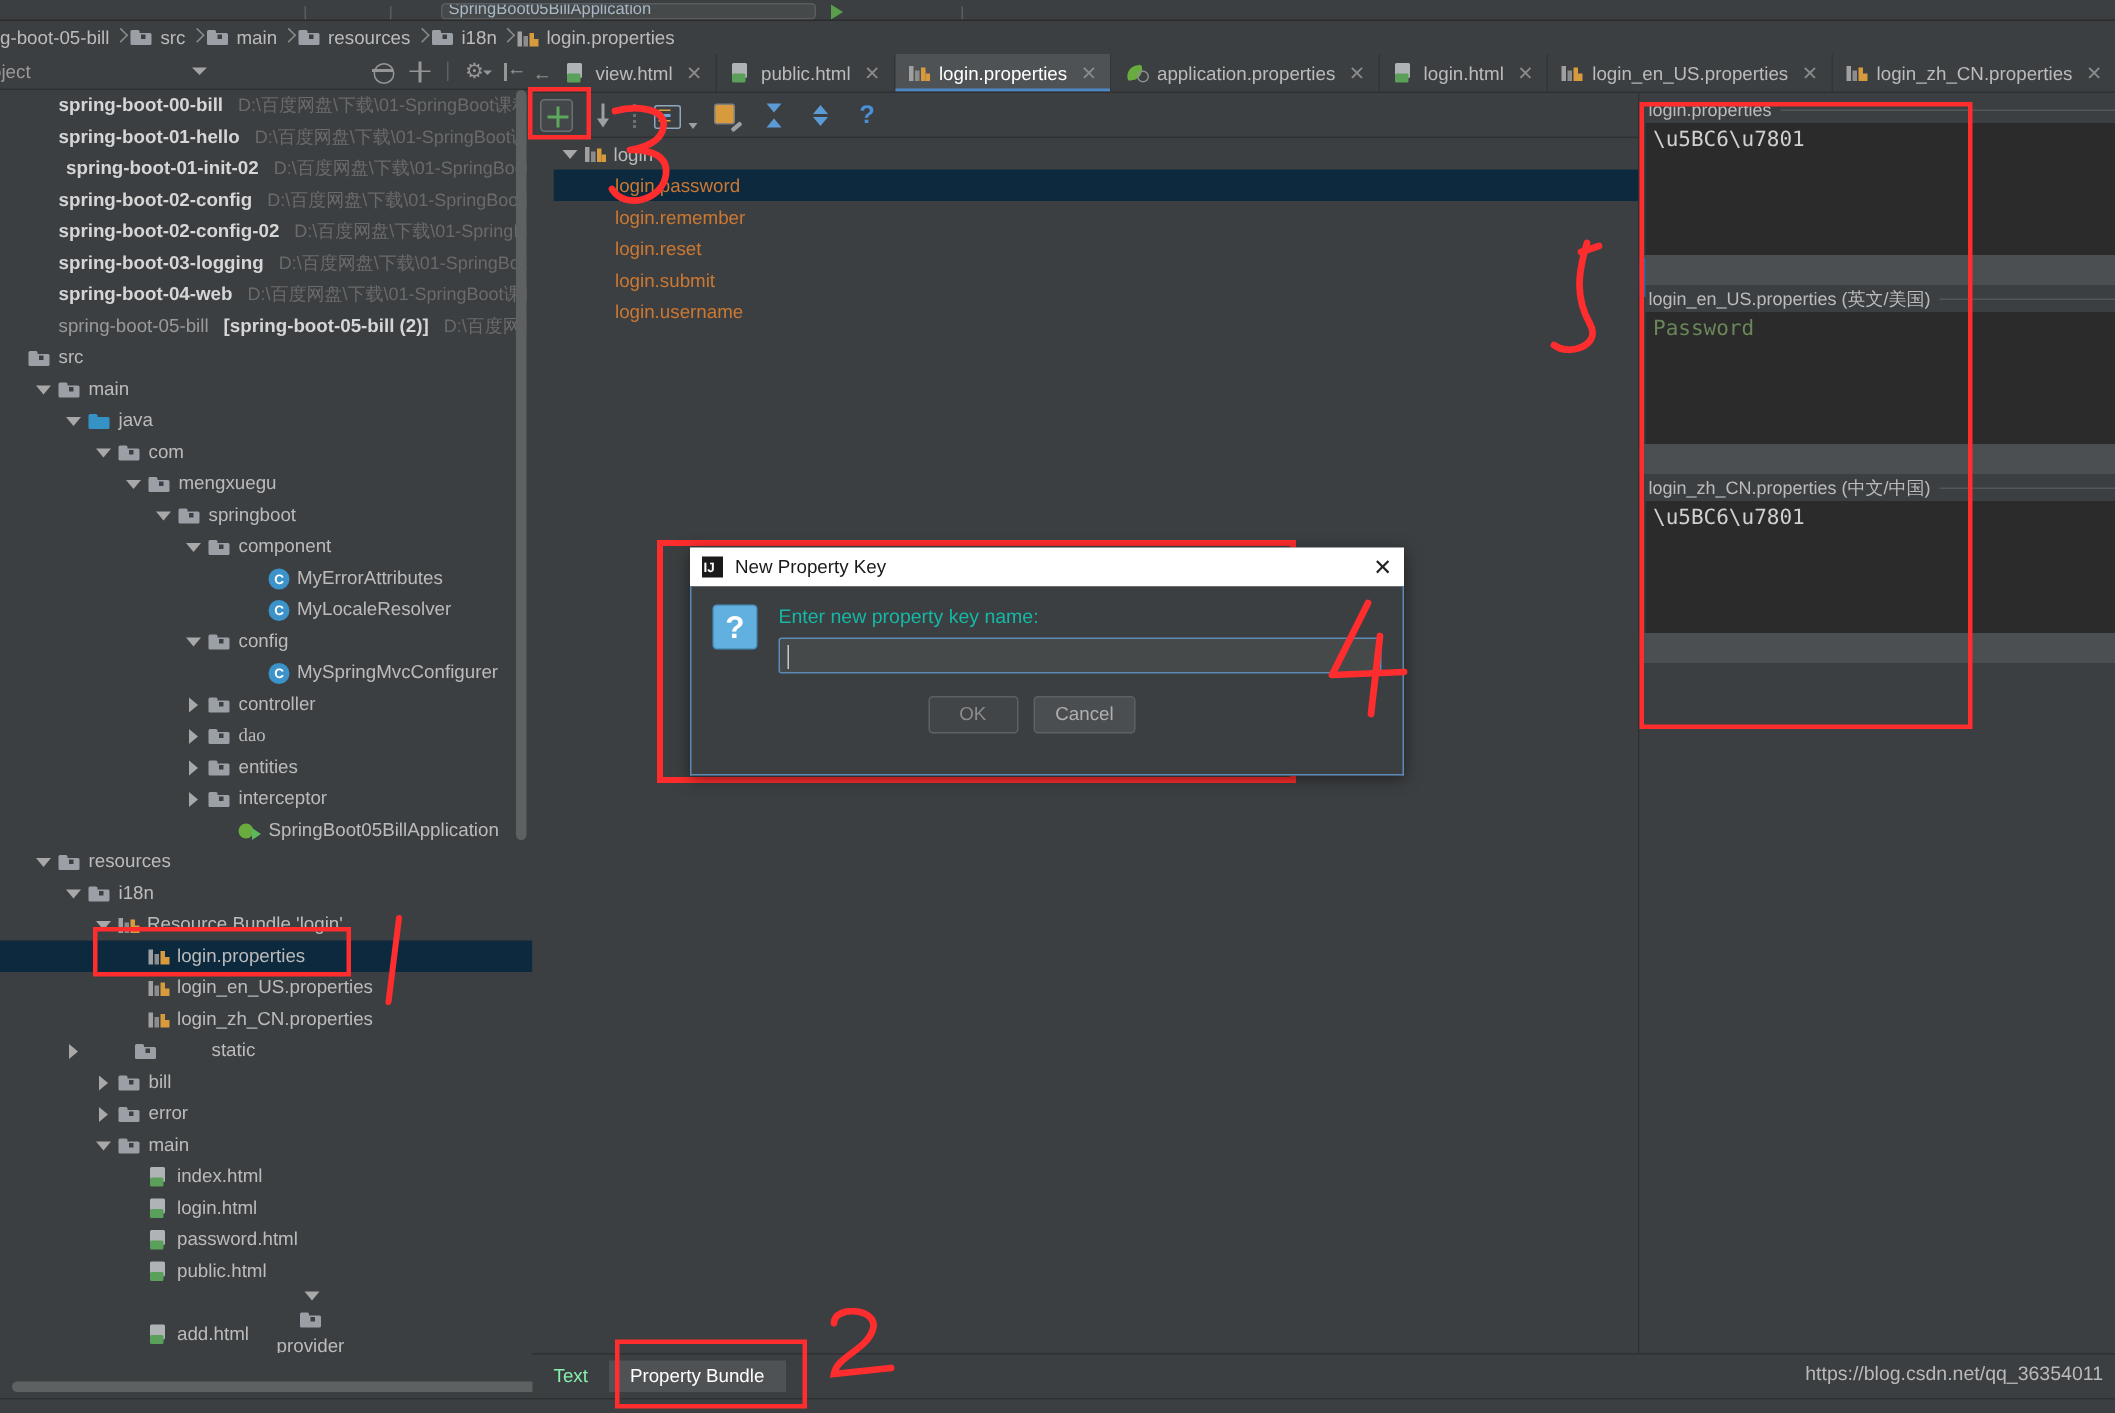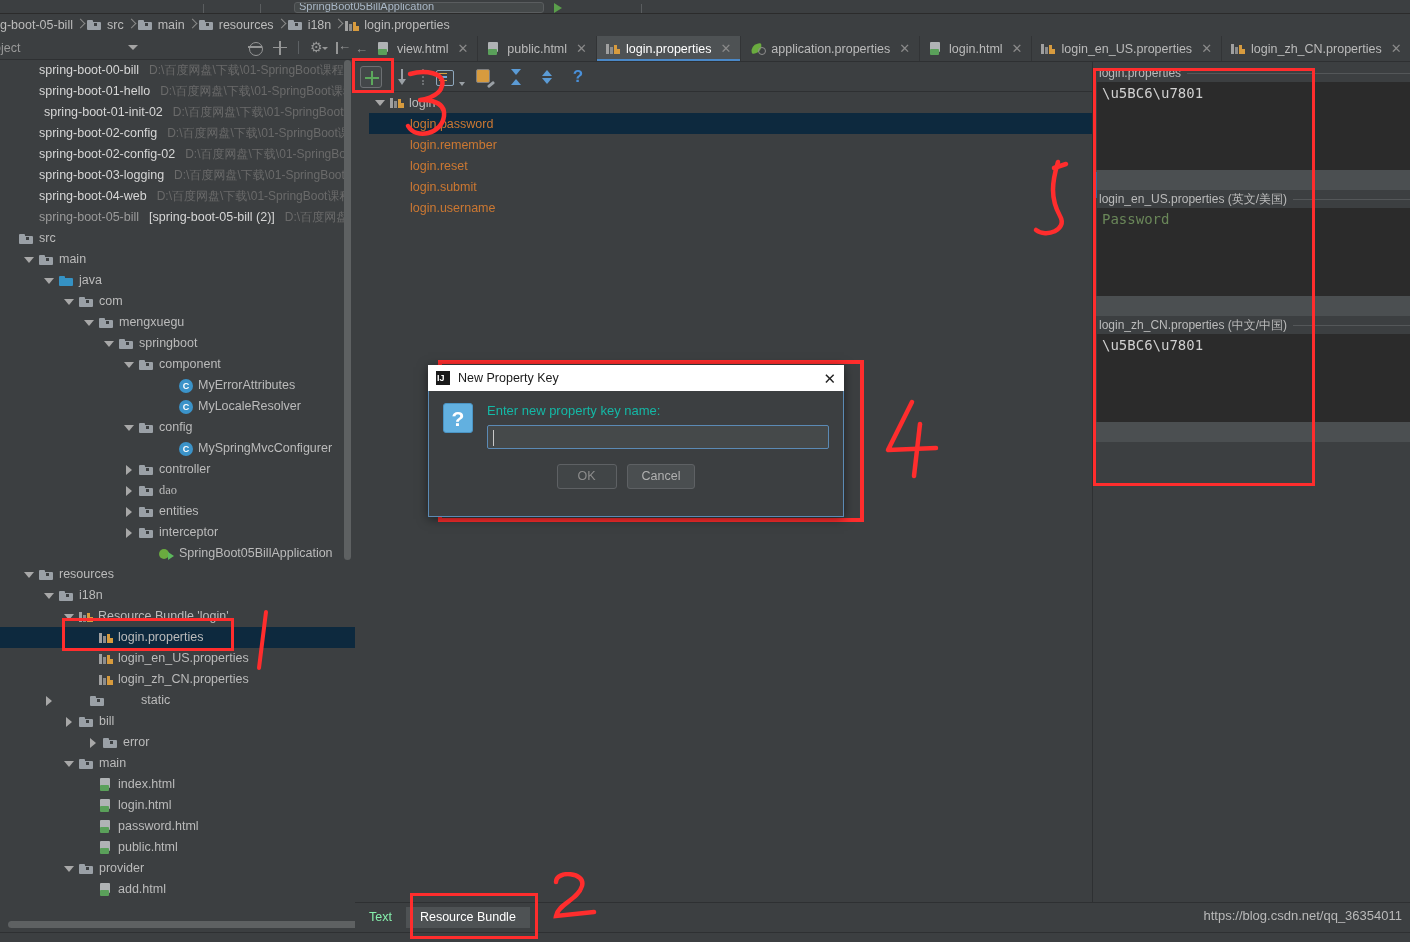--- a/index.html
+++ b/index.html
@@ -147,21 +147,21 @@
     position: absolute; left: 0; top: 60px; width: 355px; height: 862px;
     background: #3c3f41; overflow: hidden; font-size: 12.5px;
   }
   .row {
     height: 21px; display: flex; align-items: center; gap: 5px;
     white-space: nowrap; color: #bbbbbb; padding-right: 4px;
   }
   .row.sel { background: #0d293e; }
   .row .name { line-height: 1; }
   .row .path { color: #6a6a6a; font-size: 12px; margin-left: 5px; overflow: hidden; }
-  .row .name.bold { font-weight: normal; color: #d6d6d6; }
+  .row .name.bold { font-weight: bold; color: #d6d6d6; }
   .row .name.dim { color: #9a9a9a; }
   .arrow { width: 11px; height: 11px; position: relative; flex: 0 0 auto; }
   .arrow.down::after {
     content:""; position:absolute; left:1px; top:3px; width:0;height:0;
     border-left:5px solid transparent;border-right:5px solid transparent;border-top:6px solid #a8a8a8;
   }
   .arrow.right::after {
     content:""; position:absolute; left:3px; top:1px; width:0;height:0;
     border-top:5px solid transparent;border-bottom:5px solid transparent;border-left:6px solid #a8a8a8;
   }
@@ -287,21 +287,21 @@
   .left-caret {
     position:absolute; left:0px; top:110px; width:4px; height:26px; background:#2f6ba0;
   }
 
   
   .dialog-outline {
     position: absolute; left: 438px; top: 360px; width: 426px; height: 162px;
     border: 4px solid #ff2d2d;
   }
   .dialog {
-    position: absolute; left: 428px; top: 365px; width: 416px; height: 152px;
+    position: absolute; left: 460px; top: 365px; width: 476px; height: 152px;
     background: #3c3f41; box-shadow: 0 2px 10px rgba(0,0,0,.5);
     display: flex; flex-direction: column;
   }
   .dlg-title {
     height: 26px; background: #ffffff; display: flex; align-items: center;
     padding: 0 8px; gap: 8px; color: #1a1a1a; font-size: 12.5px;
   }
   .dlg-ij-icon {
     width: 14px; height: 14px; background: #1a1a1a; position: relative; flex:0 0 auto;
   }
@@ -662,21 +662,21 @@
         </span>
         <span class="name">static</span>
       </div>
       <div class="row" style="padding-left: 63px;">
         <span class="arrow right"></span>
         <span class="ico-folder">
           <span class="dot"></span>
         </span>
         <span class="name">bill</span>
       </div>
-      <div class="row" style="padding-left: 87px; text-align: center;">
+      <div class="row" style="padding-left: 63px; text-align: center;">
         <span class="arrow right"></span>
         <span class="ico-folder">
           <span class="dot"></span>
         </span>
         <span class="name">error</span>
       </div>
       <div class="row" style="padding-left: 63px;">
         <span class="arrow down"></span>
         <span class="ico-folder">
           <span class="dot"></span>
@@ -696,21 +696,21 @@
       <div class="row" style="padding-left: 83px;">
         <span class="arrow none"></span>
         <span class="ico-html"></span>
         <span class="name">password.html</span>
       </div>
       <div class="row" style="padding-left: 83px;">
         <span class="arrow none"></span>
         <span class="ico-html"></span>
         <span class="name">public.html</span>
       </div>
-      <div class="row" style="padding-left: 63px;">
+      <div class="row" style="padding-left: 63px; flex-direction: column;">
         <span class="arrow down"></span>
         <span class="ico-folder">
           <span class="dot"></span>
         </span>
         <span class="name">provider</span>
       </div>
       <div class="row" style="padding-left: 83px;">
         <span class="arrow none"></span>
         <span class="ico-html"></span>
         <span class="name">add.html</span>
@@ -849,21 +849,21 @@
         </div>
         <div class="veditor"><span class="txt-plain">\u5BC6\u7801</span></div>
       </div>
       <div class="vgap"></div>
     </div>
 
   <div class="left-bottom-cover"></div>
   <div class="hscroll"></div>
   <div class="bottom-bar" id="bottomBar">
       <div class="btab">Text</div>
-      <div class="btab active">Resource Bundle</div>
+      <div class="btab active">Property Bundle</div>
     </div>
   <div class="watermark">https://blog.csdn.net/qq_36354011</div>
   <div class="bottom-strip"></div>
 
   <div class="dialog-outline"></div>
   <div class="dialog">
     <div class="dlg-title">
       <span class="dlg-ij-icon"></span>
       <span>New Property Key</span>
       <span class="dlg-close">✕</span>

